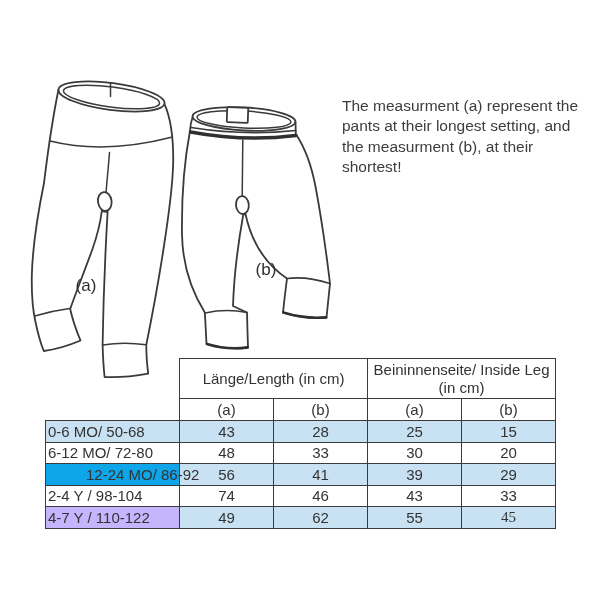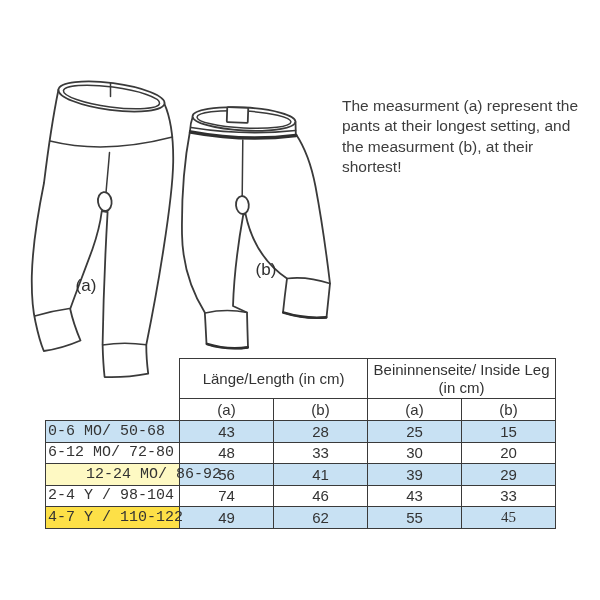--- a/index.html
+++ b/index.html
@@ -30,21 +30,21 @@
     font-size:15px;color:#333333;
   }
   table.size-table th, table.size-table td{
     border:1.5px solid #3a3a3a;padding:0;text-align:center;
     font-weight:normal;vertical-align:middle;background:#ffffff;
   }
   table.size-table .blank{border:none;background:transparent;}
   tr.group-header-row th{height:39px;line-height:17.5px;}
   tr.sub-header-row th{height:21px;line-height:19px;}
   tr.data-row td{height:20.5px;line-height:19px;}
-  tr.data-row td.size{text-align:left;padding-left:2px;white-space:nowrap;font-family:Liberation Mono, monospace;}
+  tr.data-row td.size{text-align:left;padding-left:2px;white-space:nowrap;}
 </style>
 </head>
 <body>
 
 <div class="page">
 
   <svg class="illustration-svg" width="600" height="410" viewBox="0 0 600 410">
 
     <g>
       <path class="outline" d="
@@ -146,35 +146,35 @@
       <td style="background: rgb(200, 225, 243);">15</td>
     </tr>
     <tr class="data-row">
       <td class="size">6-12 MO/ 72-80</td>
       <td>48</td>
       <td>33</td>
       <td>30</td>
       <td>20</td>
     </tr>
     <tr class="data-row hl">
-      <td class="size" style="background: #fef9c3; padding-left: 40px;">12-24 MO/ 86-92</td>
+      <td class="size" style="background: #0ea5e9; padding-left: 40px;">12-24 MO/ 86-92</td>
       <td style="background: rgb(200, 225, 243);">56</td>
       <td style="background: rgb(200, 225, 243);">41</td>
       <td style="background: rgb(200, 225, 243);">39</td>
       <td style="background: rgb(200, 225, 243);">29</td>
     </tr>
     <tr class="data-row">
       <td class="size">2-4 Y / 98-104</td>
       <td>74</td>
       <td>46</td>
       <td>43</td>
       <td>33</td>
     </tr>
     <tr class="data-row hl">
-      <td class="size" style="background: #fde047;">4-7 Y / 110-122</td>
+      <td class="size" style="background: #c4b5fd;">4-7 Y / 110-122</td>
       <td style="background: rgb(200, 225, 243);">49</td>
       <td style="background: rgb(200, 225, 243);">62</td>
       <td style="background: rgb(200, 225, 243);">55</td>
       <td style="background: rgb(200, 225, 243); font-family: Liberation Serif, serif;">45</td>
     </tr>
   </tbody>
     </table>
 
 </div>
 

